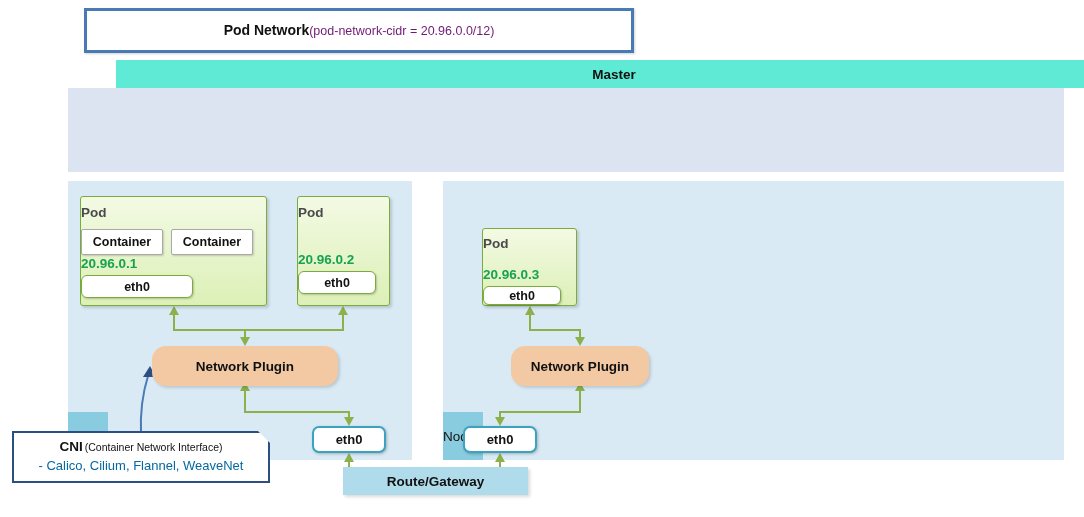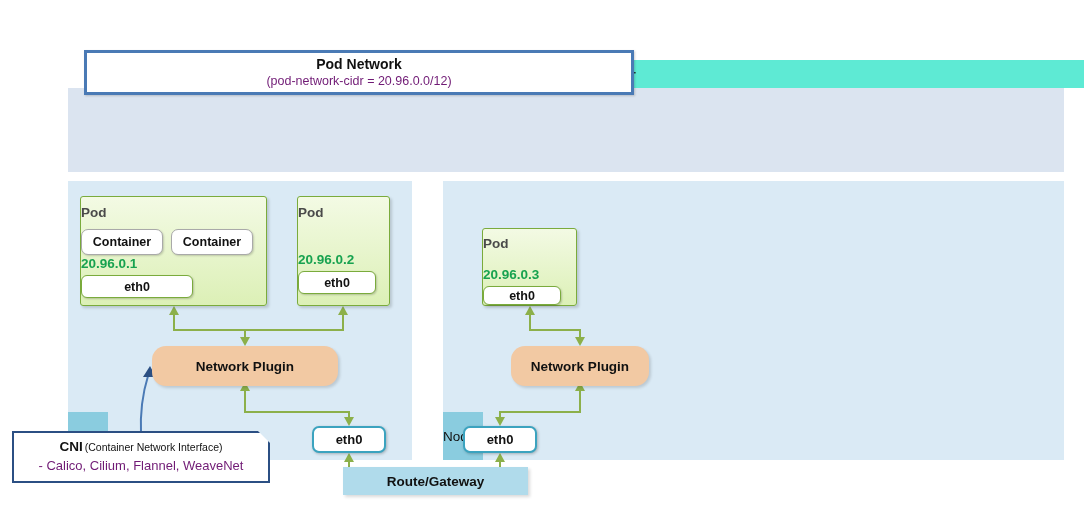--- a/index.html
+++ b/index.html
@@ -8,23 +8,22 @@
     background:#ffffff;
     font-family:"Liberation Sans", sans-serif;
     -webkit-font-smoothing:antialiased;
   }
   .abs{position:absolute;box-sizing:border-box;}
 
   
   #pod-network-box{
     left:84px;top:8px;width:550px;height:45px;
     background:#ffffff;border:3px solid #4a7ab5;
-    display:flex;flex-direction:column;align-items:center;justify-content:center;
+    display:flex;flex-direction:row;align-items:center;justify-content:center;
     box-shadow:1px 1px 2px rgba(0,0,0,.18);
-    margin-top:42px;
   }
   #pod-network-box .pn-title{
     font-size:14px;font-weight:bold;color:#111;line-height:1.15;
   }
   #pod-network-box .pn-sub{
     font-size:12.5px;color:#701a75;line-height:1.2;margin-top:1px;
   }
 
   
   #master-region{left:68px;top:60px;width:996px;height:112px;}
@@ -53,21 +52,21 @@
     display:flex;flex-direction:column;align-items:flex-start;
   }
   .pod .pod-title{font-size:13.5px;font-weight:bold;color:#4a4a4a;}
   .pod .pod-ip{font-size:13.5px;font-weight:bold;color:#17a24f;}
   #pod-a{left:80px;top:196px;width:187px;height:110px;padding-top:8px;}
   #pod-b{left:297px;top:196px;width:93px;height:110px;padding-top:8px;}
   #pod-c{left:482px;top:228px;width:95px;height:78px;padding-top:7px;}
 
   .containers{display:flex;gap:8px;margin-top:9px;}
   .container-box{
-    width:80px;height:24px;background:#fff;border:1px solid #a9a9a9;border-radius:7px;
+    width:80px;height:24px;background:#fff;border:1px solid #a9a9a9;border-radius:2px;
     display:flex;align-items:center;justify-content:center;
     font-size:12.5px;font-weight:bold;color:#111;
     box-shadow:1px 1px 2px rgba(0,0,0,.18);
   }
   .ethbox-pod{
     background:#fff;border:1.5px solid #7aab3c;border-radius:6px;
     display:flex;align-items:center;justify-content:center;
     font-size:12.5px;font-weight:bold;color:#111;
     box-shadow:1px 1px 2px rgba(0,0,0,.2);
   }
@@ -111,21 +110,21 @@
   #cni-callout{
     left:12px;top:431px;width:258px;height:52px;
     background:#ffffff;border:2px solid #2b4f83;
     box-shadow:2px 2px 3px rgba(0,0,0,.3);
     clip-path:polygon(0 0, calc(100% - 12px) 0, 100% 12px, 100% 100%, 0 100%);
     display:flex;flex-direction:column;align-items:center;justify-content:center;
   }
   #cni-callout .line1{display:flex;align-items:baseline;gap:2px;line-height:1.25;}
   #cni-callout .cni-abbr{font-size:13.5px;font-weight:bold;color:#111;}
   #cni-callout .cni-full{font-size:10.5px;color:#111;}
-  #cni-callout .line2{font-size:13px;color:#701a75;line-height:1.3;margin-top:2px;}
+  #cni-callout .line2{font-size:13px;color:#0369a1;line-height:1.3;margin-top:2px;}
 
   svg.overlay{position:absolute;left:0;top:0;width:1084px;height:517px;pointer-events:none;}
 </style>
 </head>
 <body>
 
 <div class="abs" id="master-region">
   <div class="abs" id="master-header">
     <span class="lbl">Master</span>
   </div>

